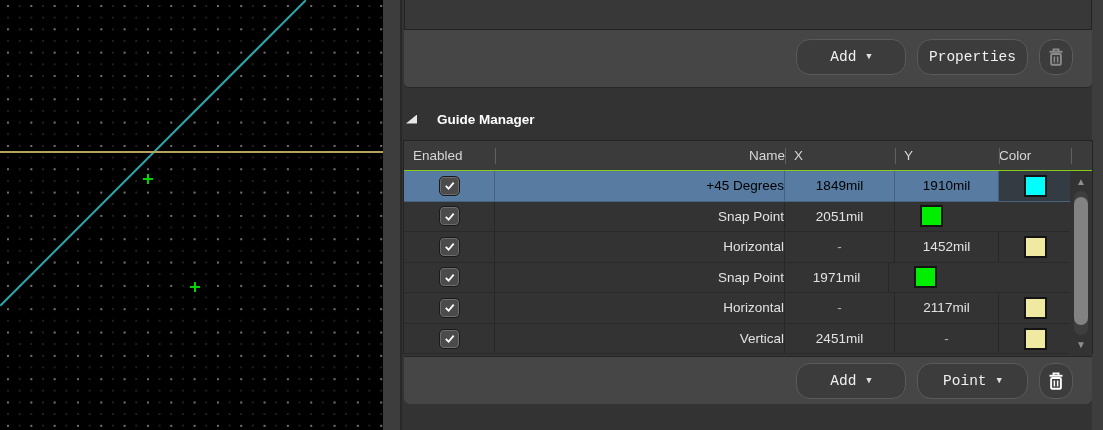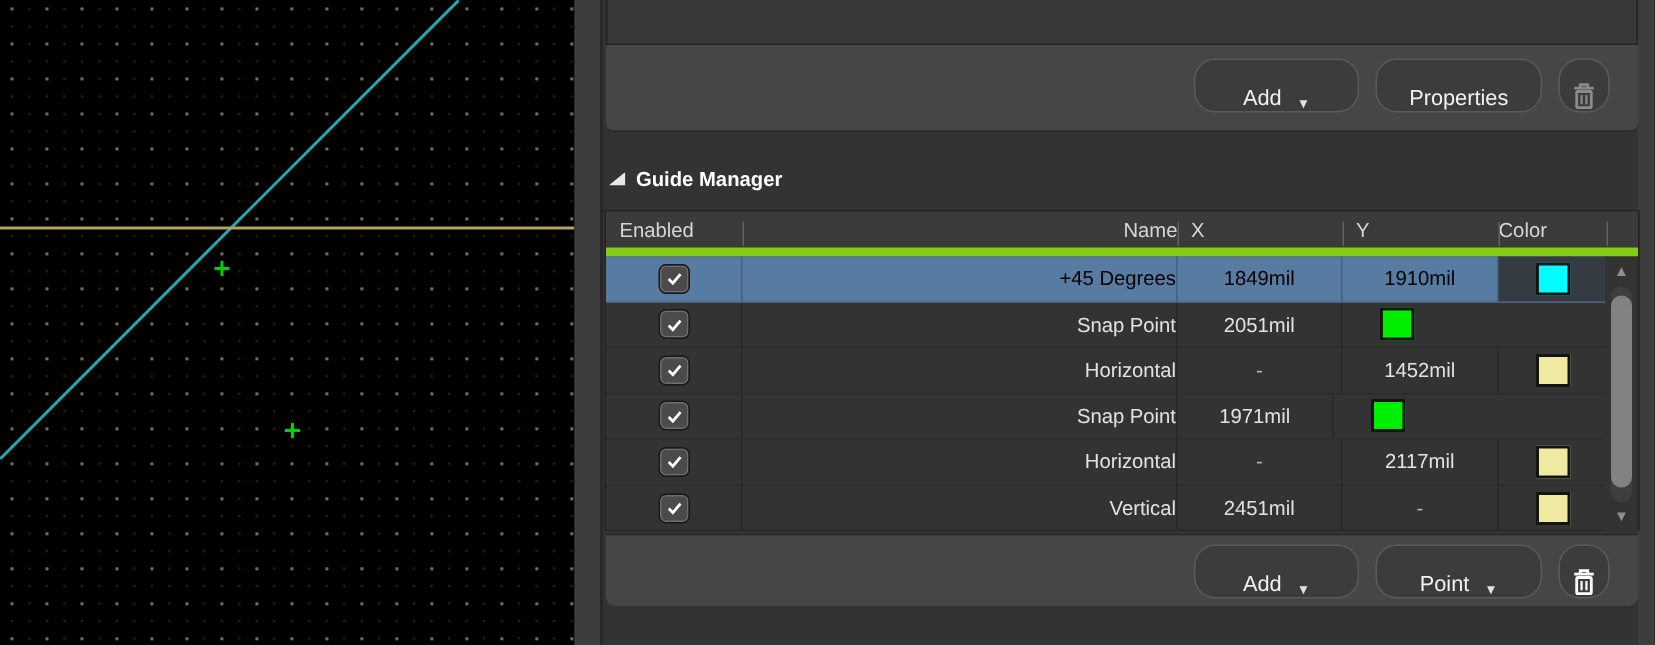--- a/index.html
+++ b/index.html
@@ -29,40 +29,40 @@
   .gutter-r{position:absolute;left:1092px;top:0;width:11px;height:430px;background:#3d3d3d;}
   .panel{position:absolute;left:404px;top:0;width:688px;height:430px;background:#333;}
 
   .sec-top{position:absolute;left:0;top:0;width:688px;height:88px;background:#464646;
            border-radius:0 0 5px 5px;border-bottom:1px solid #262626;}
   .listbox{position:absolute;left:0;top:0;width:688px;height:30px;background:#383838;
            border:1px solid #232323;border-top:none;}
   .btnrow{position:absolute;width:688px;height:52px;}
   .btnrow1{top:34px;}
   .btn{position:absolute;top:5px;height:36px;background:#3c3c3c;border:1px solid #5a5a5a;border-radius:14px;
-       color:#f0f0f0;font-size:14.5px;display:flex;align-items:flex-end;justify-content:center;gap:10px;
-       font-family:Liberation Sans, sans-serif;cursor:pointer;padding:0;}
+       color:#f0f0f0;font-size:14.5px;display:flex;align-items:center;justify-content:center;gap:10px;
+       font-family:Liberation Mono, monospace;cursor:pointer;padding:0;}
   .btn.add{left:392px;width:110px;}
   .btn.mid{left:513px;width:111px;}
   .btn.trash{left:635px;width:34px;}
   .caret{font-size:9px;color:#e0e0e0;line-height:1;}
   .ticon{width:20px;height:20px;display:block;}
   .ticon.disabled{color:#8b8b8b;}
   .ticon.enabled{color:#ffffff;}
 
-  .sec-header{position:absolute;left:2px;top:104px;height:30px;display:flex;align-items:center;gap:7px;}
+  .sec-header{position:absolute;left:2px;top:104px;height:30px;display:flex;align-items:center;gap:20px;}
   .tri{width:11px;height:9px;background:#e8e8e8;
        clip-path:polygon(100% 0,100% 100%,0 100%);}
   .sec-title{color:#ffffff;font-weight:bold;font-size:13.5px;}
 
   
   .table{position:absolute;left:-1px;top:140px;width:690px;height:214px;background:#333;
          border:1px solid #232323;}
   .thead{position:absolute;left:0;top:0;width:688px;height:30px;background:#3b3b3b;
-         border-bottom:6px solid #84cc16;display:flex;color:#d6d6d6;font-size:13.5px;}
+         border-bottom:1px solid #84cc16;display:flex;color:#d6d6d6;font-size:13.5px;}
   .hcell{position:relative;display:flex;align-items:center;height:100%;}
   .hsep{position:absolute;left:0;top:7px;width:1px;height:16px;background:#616161;}
   .c-en{width:91px;}
   .c-name{width:290px;justify-content:flex-end;}
   .c-x{width:110px;}
   .c-y{width:104px;}
   .c-color{width:72px;}
   .c-scroll{width:21px;}
   .hcell.c-en{padding-left:9px;}
   .hcell.c-name{padding-left:9px;}

